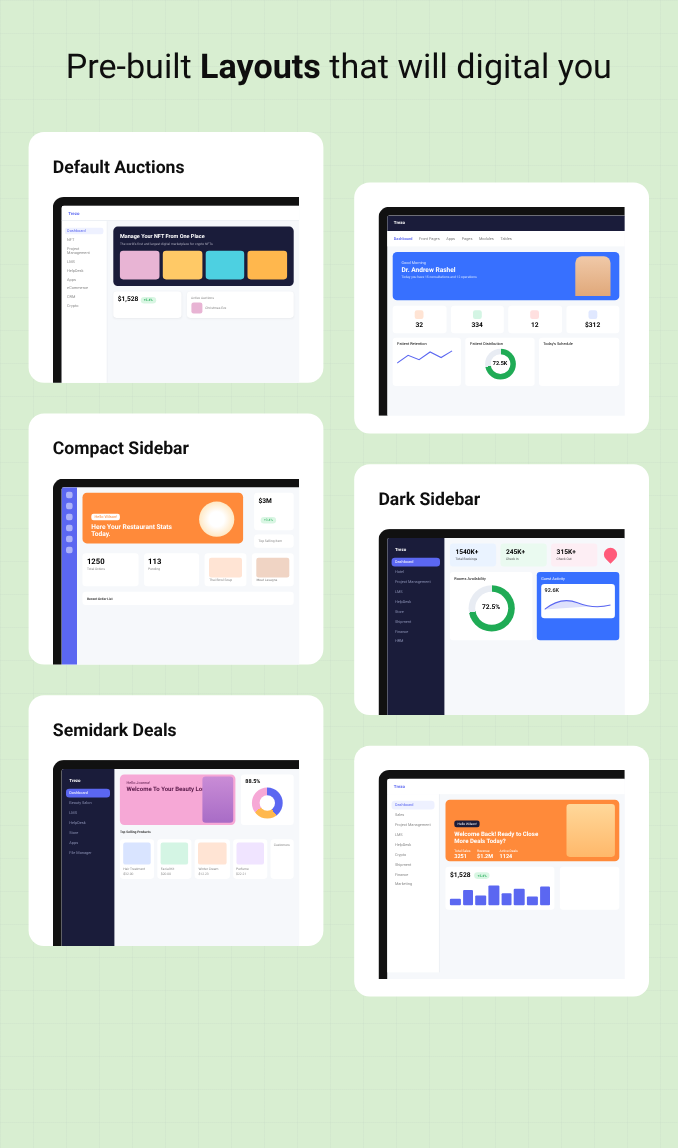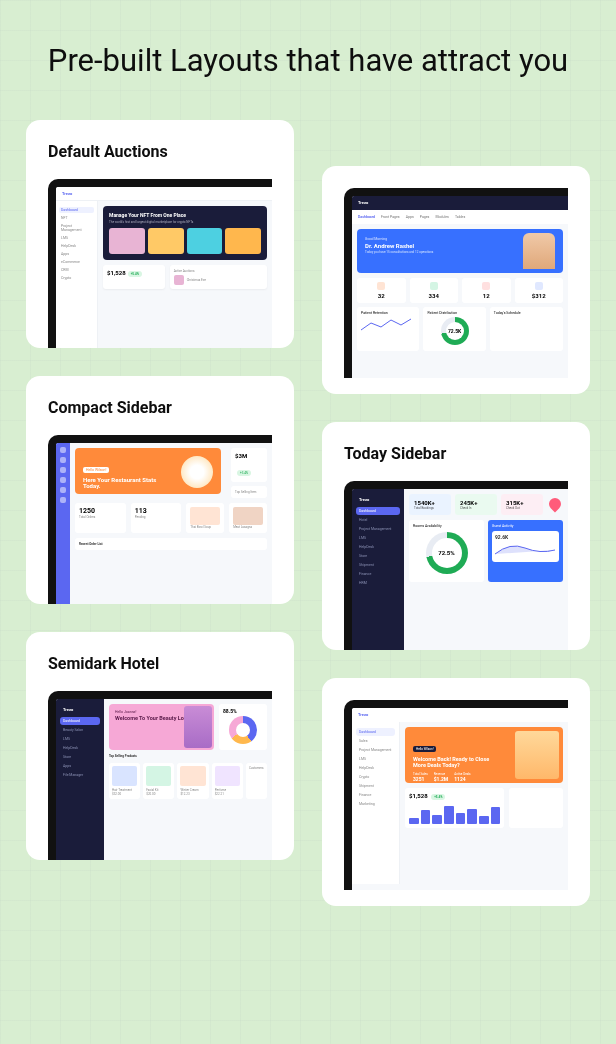--- a/index.html
+++ b/index.html
@@ -1,19 +1,19 @@
 <!DOCTYPE html>
 <html><head>
 <meta charset="utf-8">
 <style>
 *{margin:0;padding:0;box-sizing:border-box;font-family:-apple-system,BlinkMacSystemFont,"Segoe UI",Roboto,sans-serif}
 body{width:616px;height:1044px;background:#d8eed1;background-image:linear-gradient(rgba(200,220,200,.3) 1px,transparent 1px),linear-gradient(90deg,rgba(200,220,200,.3) 1px,transparent 1px);background-size:30px 30px;overflow:hidden}
 .page{padding:40px 26px 28px}
 .title{text-align:center;font-size:31px;color:#0e0e0e;line-height:1.35;margin-bottom:38px;font-weight:400}
-.title b{font-weight:400}
+.title b{font-weight:700}
 .grid{display:grid;grid-template-columns:1fr 1fr;gap:28px 28px}
 .card{background:#fff;border-radius:14px;padding:22px 22px 0;overflow:hidden;height:228px;position:relative}
 .card.offset{transform:translateY(46px)}
 .card-title{font-size:16px;font-weight:700;color:#0e0e0e;margin-bottom:18px}
 .preview{border:8px solid #111;border-top-left-radius:10px;border-bottom:none;border-right:none;height:190px;overflow:hidden;position:relative;background:#f6f8fb}
 
 .p1-top{height:14px;background:#fff;border-bottom:1px solid #eef1f5;display:flex;align-items:center;padding:0 6px;font-size:4px;color:#555;gap:4px}
 .p1-logo{font-weight:700;color:#5b67f1}
 .p1-body{display:flex;height:160px}
 .p1-side{width:42px;background:#fff;border-right:1px solid #eef1f5;padding:4px 3px;font-size:3.5px;color:#888}
@@ -112,21 +112,21 @@
 .p6-s2-v{font-size:6px;font-weight:700}
 .p6-bars{display:flex;gap:2px;align-items:flex-end;height:20px;margin-top:4px}
 .p6-bars i{flex:1;background:#5b67f1;border-radius:1px}
 .tiny{font-size:3px;color:#888}
 </style>
 </head>
 <body>
 
 <div class="page">
   <h1 class="title">
-    <span>Pre-built </span><b>Layouts</b><span> that have attract you</span>
+    <span>Pre-built </span><b>Layouts</b><span> that will digital you</span>
   </h1>
 
   <div class="grid">
 
     <div class="card">
       <div class="card-title">Default Auctions</div>
       <div class="preview">
         <div class="p1-top">
             <span class="p1-logo">Trezo</span>
           </div>
@@ -272,21 +272,21 @@
             </div>
             <div style="background:#fff;border-radius:3px;padding:4px;margin-top:5px">
                 <div class="tiny" style="font-weight:700;color:#333">Recent Order List</div>
               </div>
           </div>
         </div>
       </div>
     </div>
 
     <div class="card offset">
-      <div class="card-title">Today Sidebar</div>
+      <div class="card-title">Dark Sidebar</div>
       <div class="preview">
         <div class="p4-body">
           <div class="p4-side">
             <div style="color:#fff;font-weight:700;font-size:4px;margin-bottom:3px">Trezo</div>
             <div class="act">Dashboard</div>
             <div>Hotel</div>
               <div>Project Management</div>
             <div>LMS</div>
               <div>HelpDesk</div>
             <div>Store</div>
@@ -325,21 +325,21 @@
                       <path d="M0,14 Q15,2 30,8 T60,10" fill="rgba(91,103,241,.2)" stroke="#5b67f1" stroke-width="1"></path>
                     </svg></div>
                 </div>
             </div>
           </div>
         </div>
       </div>
     </div>
 
     <div class="card">
-      <div class="card-title">Semidark Hotel</div>
+      <div class="card-title">Semidark Deals</div>
       <div class="preview">
         <div class="p5-body">
           <div class="p5-side">
             <div style="color:#fff;font-weight:700;font-size:4px;margin-bottom:3px">Trezo</div>
             <div class="act">Dashboard</div>
             <div>Beauty Salon</div>
               <div>LMS</div>
             <div>HelpDesk</div>
               <div>Store</div>
             <div>Apps</div>

